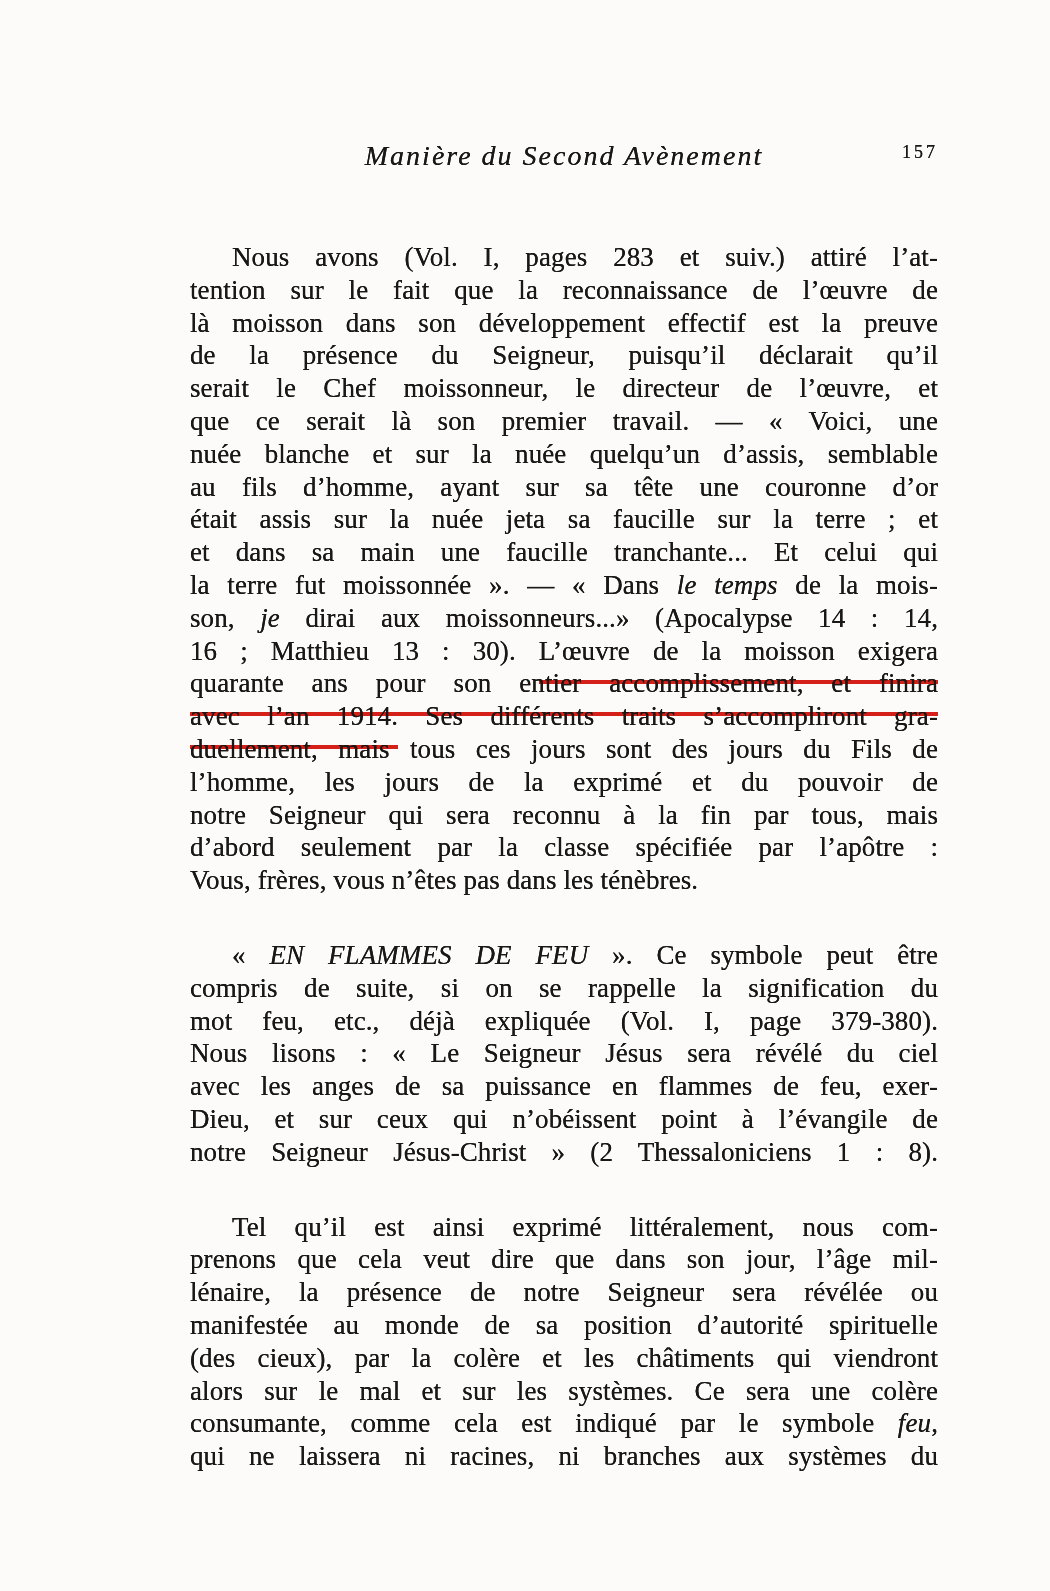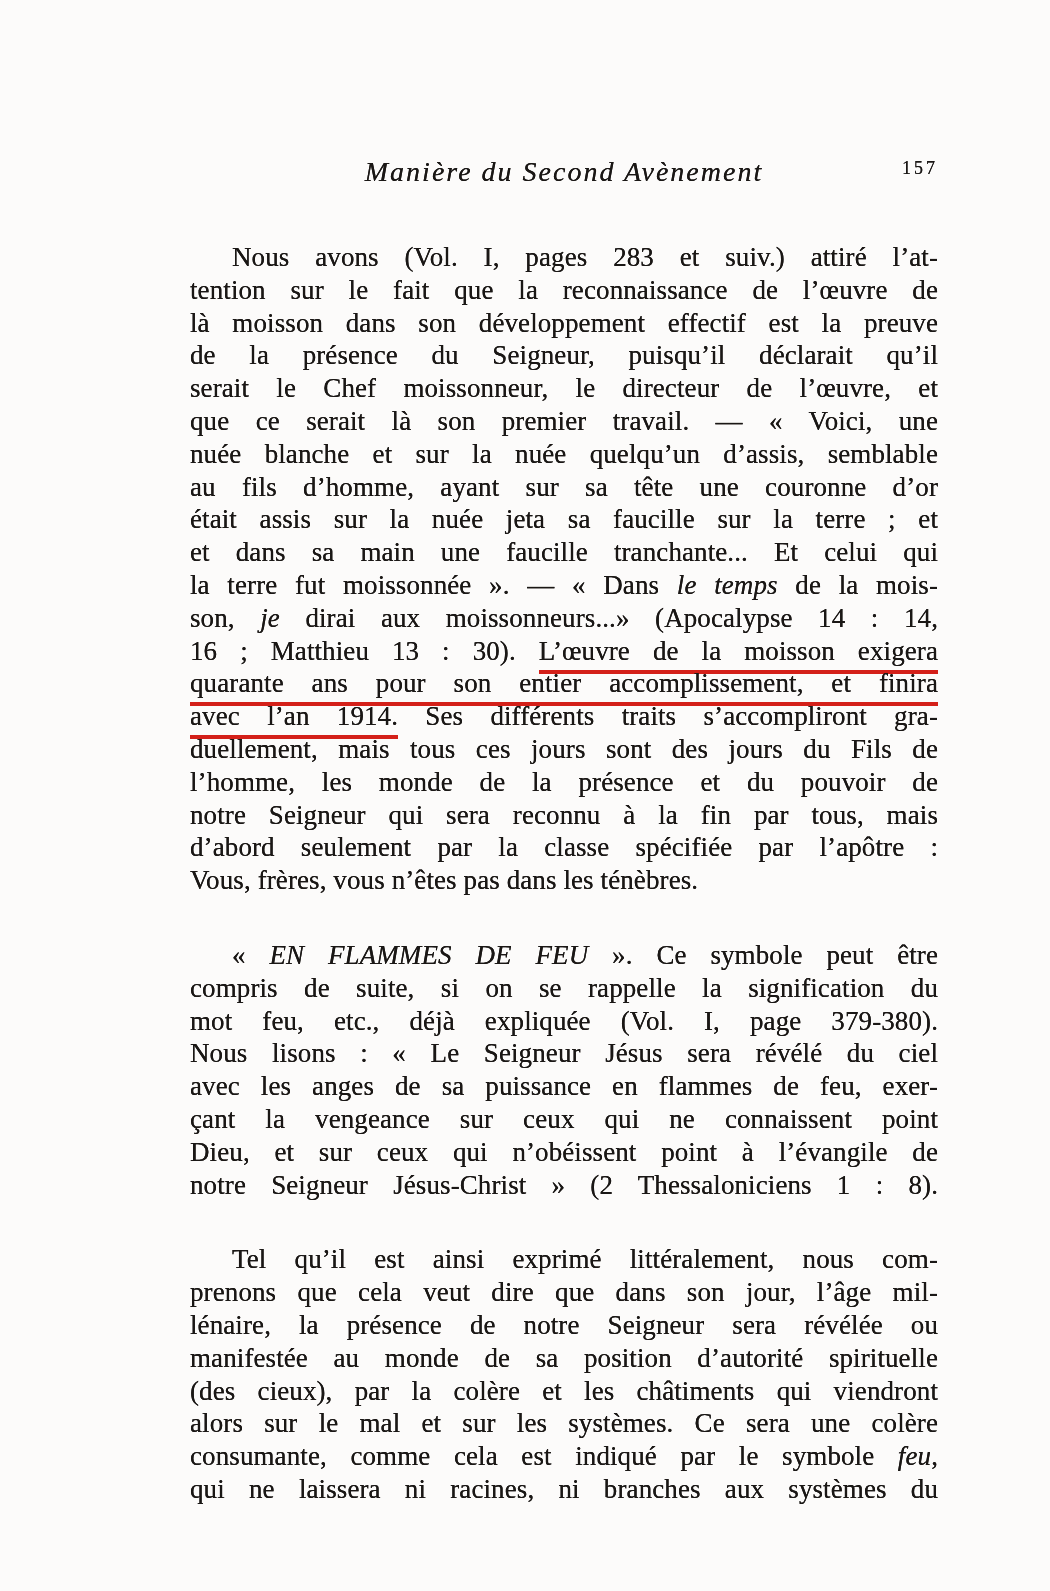--- a/index.html
+++ b/index.html
@@ -11,21 +11,21 @@
     font-family: "Liberation Serif", "DejaVu Serif", serif;
     color: var(--ink);
   }
   .page {
     position: relative;
     width: 1050px; height: 1591px;
     overflow: hidden;
   }
   .running-header {
     position: absolute;
-    left: 190px; top: 156px; width: 748px;
+    left: 190px; top: 140px; width: 748px;
     height: 36px;
   }
   .header-title {
     display: block;
     text-align: center;
     font-style: italic;
     font-size: 28px;
     letter-spacing: 2px;
     text-shadow: 0 0 0.5px currentColor;
   }
@@ -47,21 +47,21 @@
   .paragraph + .paragraph { margin-top: 21px; }
   .line {
     text-align: justify;
     text-align-last: justify;
   }
   .line.last { text-align-last: left; }
   .line.indent { text-indent: 42px; margin-top: 42px; }
   .italic { font-style: italic; }
   .redline {
     border-bottom: 4px solid var(--accent);
-    padding-bottom: 4px;
+    padding-bottom: 14px;
   }
 </style>
 </head>
 <body>
 
 <div class="page">
   <div class="running-header">
     <span class="header-title">Manière du Second Avènement</span>
     <span class="page-number">157</span>
   </div>
@@ -76,32 +76,31 @@
         <div class="line"><span>nuée blanche et sur la nuée quelqu’un d’assis, semblable</span></div>
         <div class="line"><span>au fils d’homme, ayant sur sa tête une couronne d’or</span></div>
         <div class="line"><span>était assis sur la nuée jeta sa faucille sur la terre ; et</span></div>
         <div class="line"><span>et dans sa main une faucille tranchante... Et celui qui</span></div>
         <div class="line"><span>la terre fut moissonnée ». — « Dans </span><span class="italic">le temps</span><span> de la mois-</span></div>
         <div class="line"><span>son, </span><span class="italic">je</span><span> dirai aux moissonneurs...» (Apocalypse 14 : 14,</span></div>
         <div class="line"><span>16 ; Matthieu 13 : 30). </span><span class="redline">L’œuvre de la moisson exigera</span></div>
         <div class="line"><span class="redline">quarante ans pour son entier accomplissement, et finira</span></div>
         <div class="line"><span class="redline">avec l’an 1914.</span><span> Ses différents traits s’accompliront gra-</span></div>
         <div class="line"><span>duellement, mais tous ces jours sont des jours du Fils de</span></div>
-        <div class="line"><span>l’homme, les monde de la présence et du pouvoir de</span></div>
+        <div class="line"><span>l’homme, les jours de la exprimé et du pouvoir de</span></div>
         <div class="line"><span>notre Seigneur qui sera reconnu à la fin par tous, mais</span></div>
         <div class="line"><span>d’abord seulement par la classe spécifiée par l’apôtre :</span></div>
         <div class="line last"><span>Vous, frères, vous n’êtes pas dans les ténèbres.</span></div>
       </div>
       <div class="paragraph">
         <div class="line indent"><span>« </span><span class="italic">EN FLAMMES DE FEU</span><span> ». Ce symbole peut être</span></div>
         <div class="line"><span>compris de suite, si on se rappelle la signification du</span></div>
         <div class="line"><span>mot feu, etc., déjà expliquée (Vol. I, page 379-380).</span></div>
         <div class="line"><span>Nous lisons : « Le Seigneur Jésus sera révélé du ciel</span></div>
         <div class="line"><span>avec les anges de sa puissance en flammes de feu, exer-</span></div>
-        <div class="line"><span>çant la vengeance sur ceux qui ne connaissent point</span></div>
         <div class="line"><span>Dieu, et sur ceux qui n’obéissent point à l’évangile de</span></div>
         <div class="line"><span>notre Seigneur Jésus-Christ » (2 Thessaloniciens 1 : 8).</span></div>
       </div>
       <div class="paragraph">
         <div class="line indent"><span>Tel qu’il est ainsi exprimé littéralement, nous com-</span></div>
         <div class="line"><span>prenons que cela veut dire que dans son jour, l’âge mil-</span></div>
         <div class="line"><span>lénaire, la présence de notre Seigneur sera révélée ou</span></div>
         <div class="line"><span>manifestée au monde de sa position d’autorité spirituelle</span></div>
         <div class="line"><span>(des cieux), par la colère et les châtiments qui viendront</span></div>
         <div class="line"><span>alors sur le mal et sur les systèmes. Ce sera une colère</span></div>

